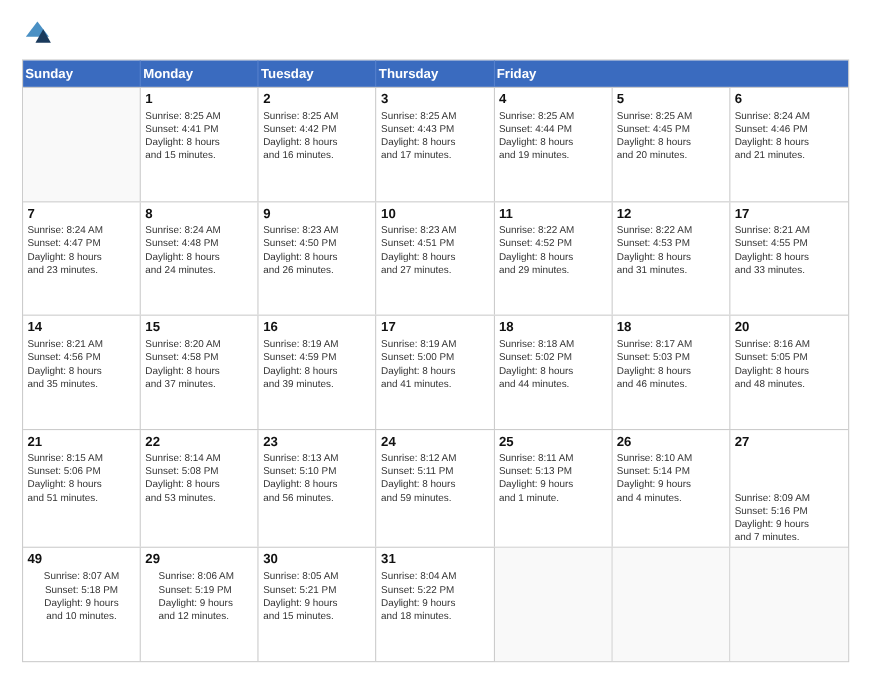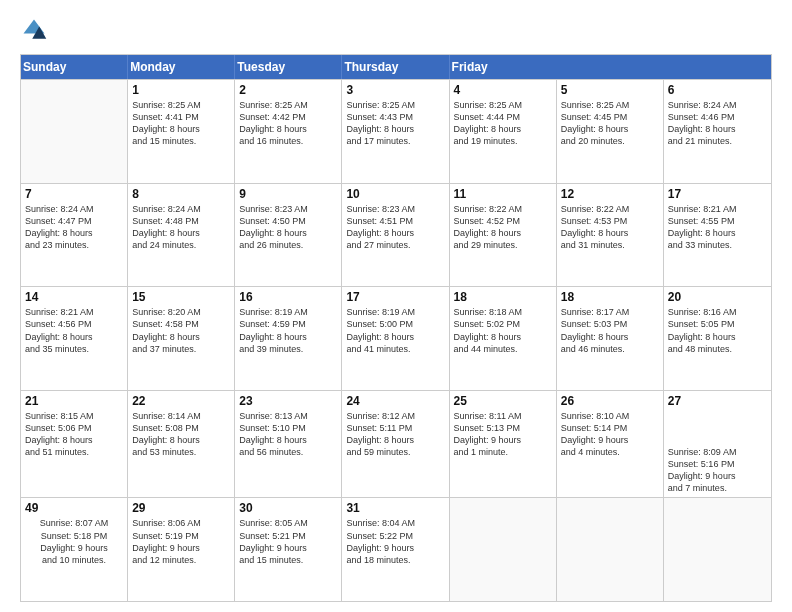--- a/index.html
+++ b/index.html
@@ -335,21 +335,21 @@
         <div class="cal-week">
           <div class="cal-cell">
             <div class="day-num">49</div>
             <div class="day-info" style="white-space: pre-line; text-align: center;">Sunrise: 8:07 AM
 Sunset: 5:18 PM
 Daylight: 9 hours
 and 10 minutes.</div>
           </div>
           <div class="cal-cell">
             <div class="day-num">29</div>
-            <div class="day-info" style="white-space: pre-line;">Sunrise: 8:06 AM
+            <div class="day-info" style="white-space: pre-line; margin-left: 12px;">Sunrise: 8:06 AM
 Sunset: 5:19 PM
 Daylight: 9 hours
 and 12 minutes.</div>
           </div>
           <div class="cal-cell">
             <div class="day-num">30</div>
             <div class="day-info" style="white-space: pre-line;">Sunrise: 8:05 AM
 Sunset: 5:21 PM
 Daylight: 9 hours
 and 15 minutes.</div>

